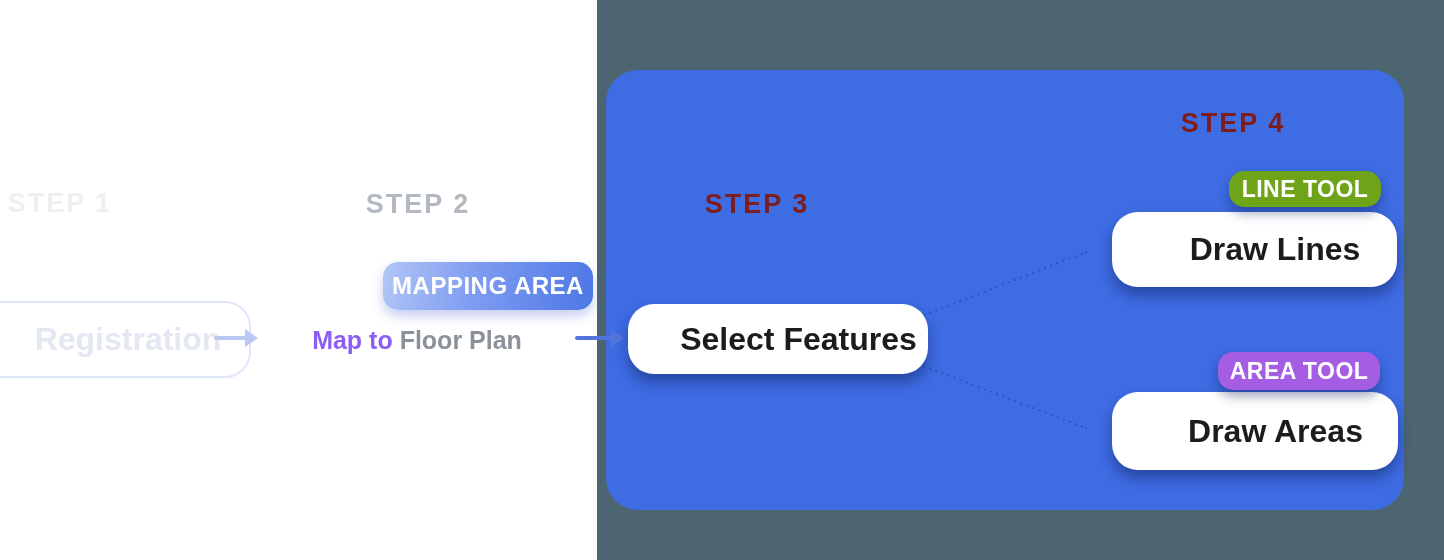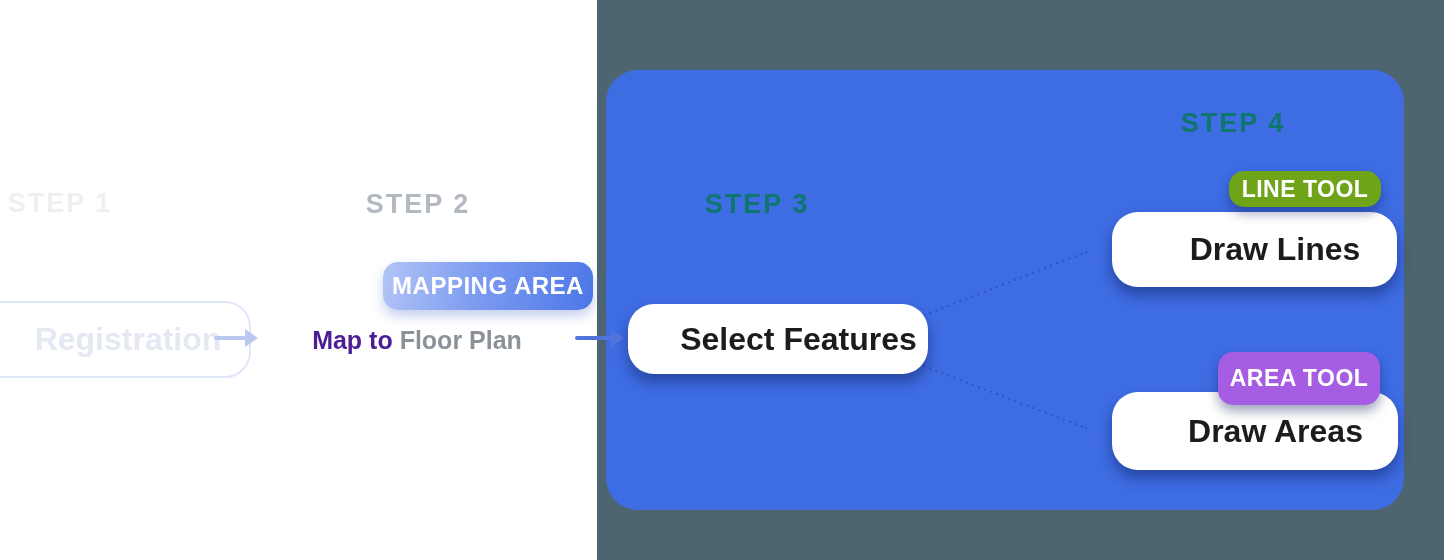--- a/index.html
+++ b/index.html
@@ -21,40 +21,40 @@
     position:absolute;left:606px;top:70px;width:798px;height:440px;
     background:#3e6ce3;border-radius:32px;
   }
 
   .step-label{
     position:absolute;font-size:27px;font-weight:600;letter-spacing:2px;
     white-space:nowrap;transform:translateX(-50%);
   }
   .step-label.ghost{color:#edeff2;}
   .step-label.inactive{color:#b3b9c1;}
-  .step-label.active{color:#0f766e;}
+  .step-label.active{color:#7f1d1d;}
 
   
   .node{
     position:absolute;display:flex;align-items:center;justify-content:center;
     background:#ffffff;border-radius:26px;
     font-size:32px;font-weight:700;color:#1c1c1e;white-space:nowrap;padding-left:41px;
   }
   .node.ghost{
     border:2px solid #e0e6fa;color:#e4e8f3;background:#ffffff;
   }
   .node.card{
     box-shadow:0 8px 14px rgba(12,24,82,0.45);
   }
 
   .map-text{
     position:absolute;transform:translateX(-50%);
     font-size:25px;font-weight:600;white-space:nowrap;
   }
-  .map-text .dim{color:#4c1d95;}
+  .map-text .dim{color:#8b5cf6;}
   .map-text .strong{color:#8b9199;}
 
   .badge{
     position:absolute;display:flex;align-items:center;justify-content:center;
     color:#ffffff;font-weight:700;font-size:23px;letter-spacing:0.5px;
     border-radius:15px;white-space:nowrap;z-index:3;
   }
   .badge.mapping{
     background:linear-gradient(100deg,#b2c5f6 0%,#7d9bf0 45%,#4d77e7 100%);
     box-shadow:0 6px 12px rgba(90,115,210,0.35);
@@ -131,20 +131,20 @@
 
   <div class="step-label active" style="left:1233px;top:108px;">STEP 4</div>
 
   <div class="badge line" style="left:1229px;top:171px;width:152px;height:36px;">
     <span>LINE TOOL</span>
   </div>
   <div class="node card" style="left:1112px;top:212px;width:244px;height:75px;">
     <span>Draw Lines</span>
   </div>
 
-  <div class="badge area" style="left:1218px;top:352px;width:162px;height:53px;">
+  <div class="badge area" style="left:1218px;top:352px;width:162px;height:38px;">
     <span>AREA TOOL</span>
   </div>
   <div class="node card" style="left:1112px;top:392px;width:245px;height:78px;">
     <span>Draw Areas</span>
   </div>
 
 </div>
 
 </body></html>

